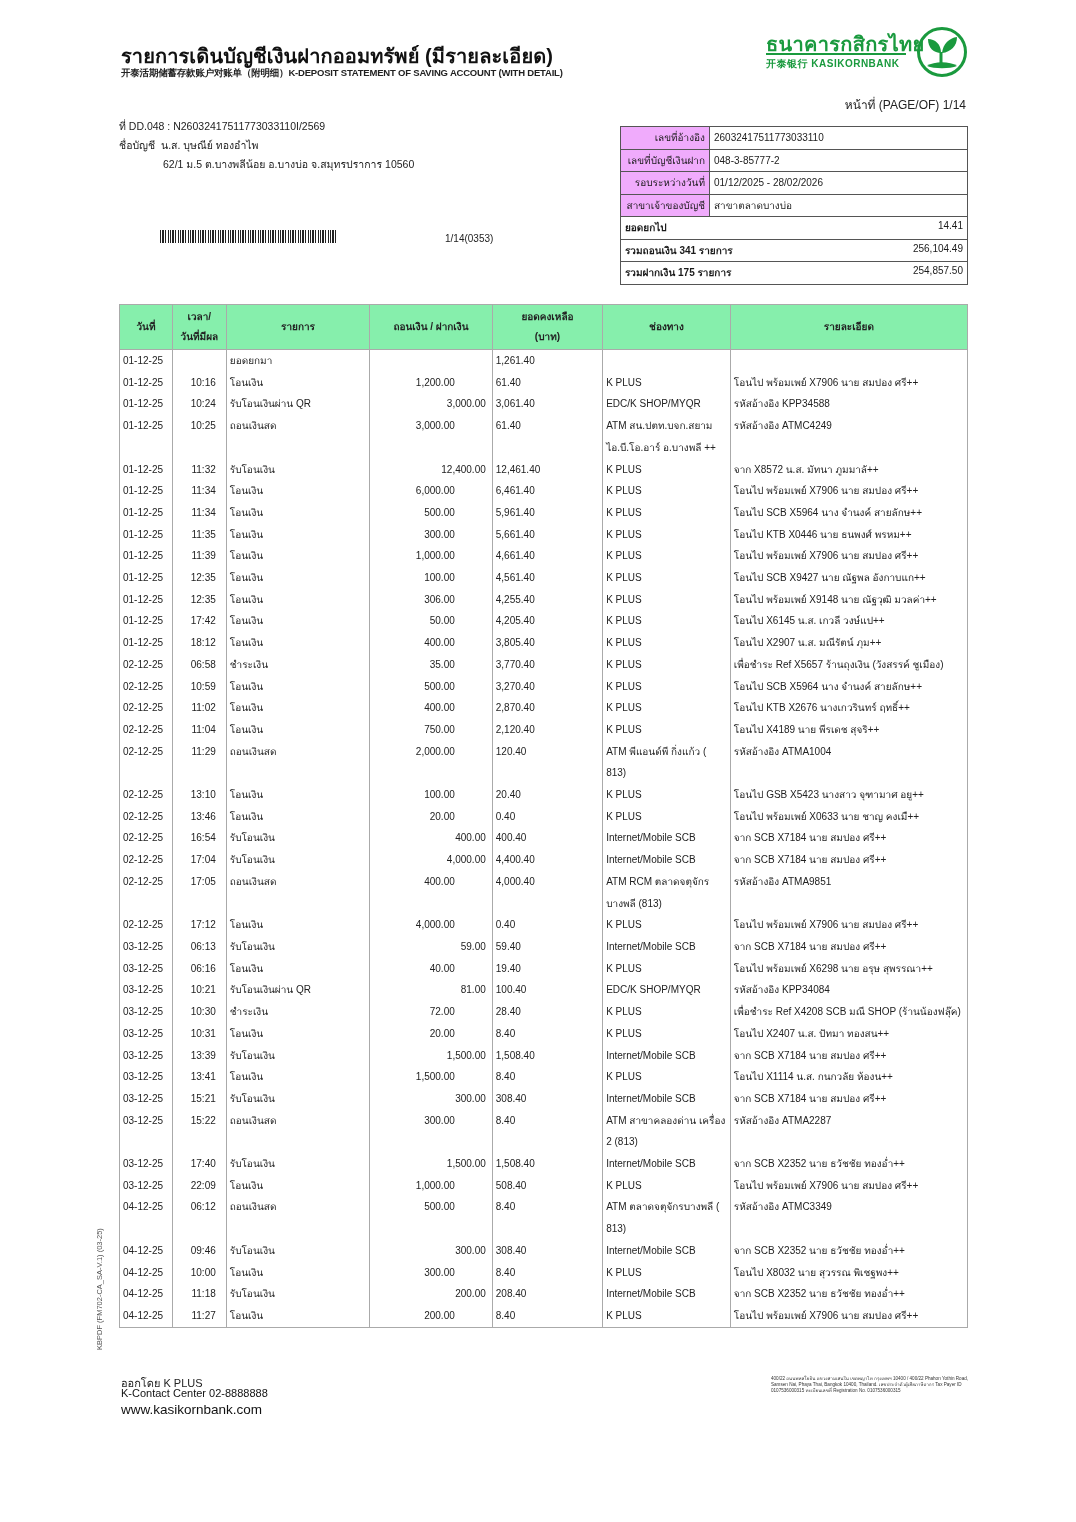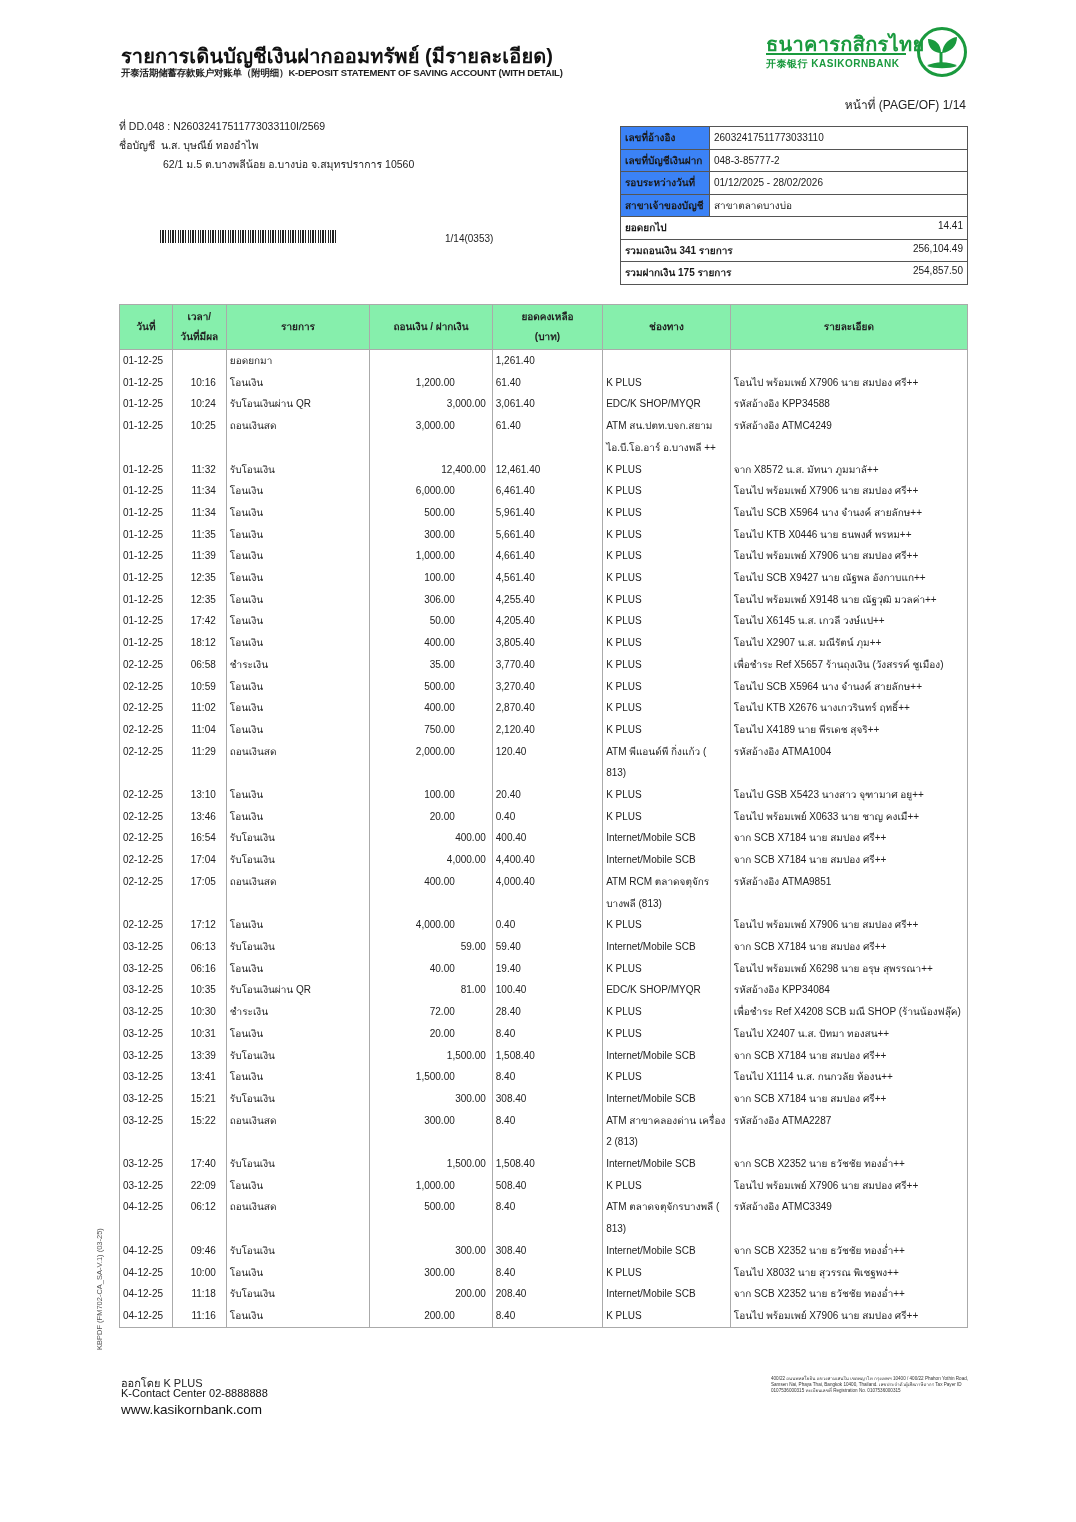--- a/index.html
+++ b/index.html
@@ -13,21 +13,21 @@
   .logo-mark { left: 916px; top: 26px; width: 52px; height: 52px; }
   .page-no { right: 110px; top: 95px; font-size: 12px; color: #222; text-align: right; }
   .ref-line { left: 119px; top: 112px; font-size: 10.5px; color: #222; margin-top: 6px; }
   .acct-name { left: 119px; top: 137px; font-size: 10.5px; color: #222; }
   .acct-addr { left: 163px; top: 156px; font-size: 10.5px; color: #222; }
   .barcode { left: 160px; top: 230px; width: 176px; height: 13px; background: repeating-linear-gradient(90deg, #222 0 1px, #fff 1px 2px, #222 2px 4px, #fff 4px 5px, #222 5px 6px, #fff 6px 8px, #222 8px 9px, #fff 9px 10px); }
   .barcode-id { left: 445px; top: 233px; font-size: 10px; color: #222; }
 
   .summary { left: 620px; top: 126px; width: 348px; border-collapse: collapse; font-size: 10px; }
   .summary td { border: 1.5px solid #555; height: 21.5px; padding: 0 4px; vertical-align: middle; }
-  .summary td.k { background: #3b82f6; font-weight: bold; width: 80px; white-space: nowrap; }
+  .summary td.k { background: #f0abfc; font-weight: normal; width: 80px; white-space: nowrap; text-align: right; }
   .summary td.v { color: #222; }
   .summary tr.tot td { font-weight: bold; }
 
   .stmt { left: 119px; top: 304px; width: 849px; border-collapse: collapse; font-size: 10px; color: #222; }
   .stmt th { background: #86efac; font-weight: bold; font-size: 10px; border: 1px solid #aaa; height: 44px; padding: 0 2px; text-align: center; line-height: 20px; }
   .stmt td { border-left: 1px solid #aaa; border-right: 1px solid #aaa; padding: 0 3px; height: 21.7px; vertical-align: top; line-height: 21.7px; white-space: nowrap; }
   .stmt tr.last td { border-bottom: 1px solid #aaa; }
   .stmt td.date { width: 46px; }
   .stmt td.time { width: 40px; text-align: right; padding-right: 10px; margin-top: 7px; }
   .stmt td.desc { width: 137px; }
@@ -395,21 +395,21 @@
         <td class="desc">โอนเงิน</td>
         <td class="amt">
           <span class="w">40.00</span>
         </td>
         <td class="bal">19.40</td>
         <td class="chan">K PLUS</td>
         <td class="det">โอนไป พร้อมเพย์ X6298 นาย อรุษ สุพรรณา++</td>
       </tr>
       <tr>
         <td class="date">03-12-25</td>
-        <td class="time">10:35</td>
+        <td class="time">10:21</td>
         <td class="desc">รับโอนเงินผ่าน QR</td>
         <td class="amt">
           <span class="d">81.00</span>
         </td>
         <td class="bal">100.40</td>
         <td class="chan">EDC/K SHOP/MYQR</td>
         <td class="det">รหัสอ้างอิง KPP34084</td>
       </tr>
       <tr>
         <td class="date">03-12-25</td>
@@ -538,21 +538,21 @@
         <td class="desc">รับโอนเงิน</td>
         <td class="amt">
           <span class="d">200.00</span>
         </td>
         <td class="bal">208.40</td>
         <td class="chan">Internet/Mobile SCB</td>
         <td class="det">จาก SCB X2352 นาย ธวัชชัย ทองอ่ำ++</td>
       </tr>
       <tr class="last">
         <td class="date">04-12-25</td>
-        <td class="time">11:16</td>
+        <td class="time">11:27</td>
         <td class="desc">โอนเงิน</td>
         <td class="amt">
           <span class="w">200.00</span>
         </td>
         <td class="bal">8.40</td>
         <td class="chan">K PLUS</td>
         <td class="det">โอนไป พร้อมเพย์ X7906 นาย สมปอง ศรี++</td>
       </tr>
     </tbody>
 </table>

